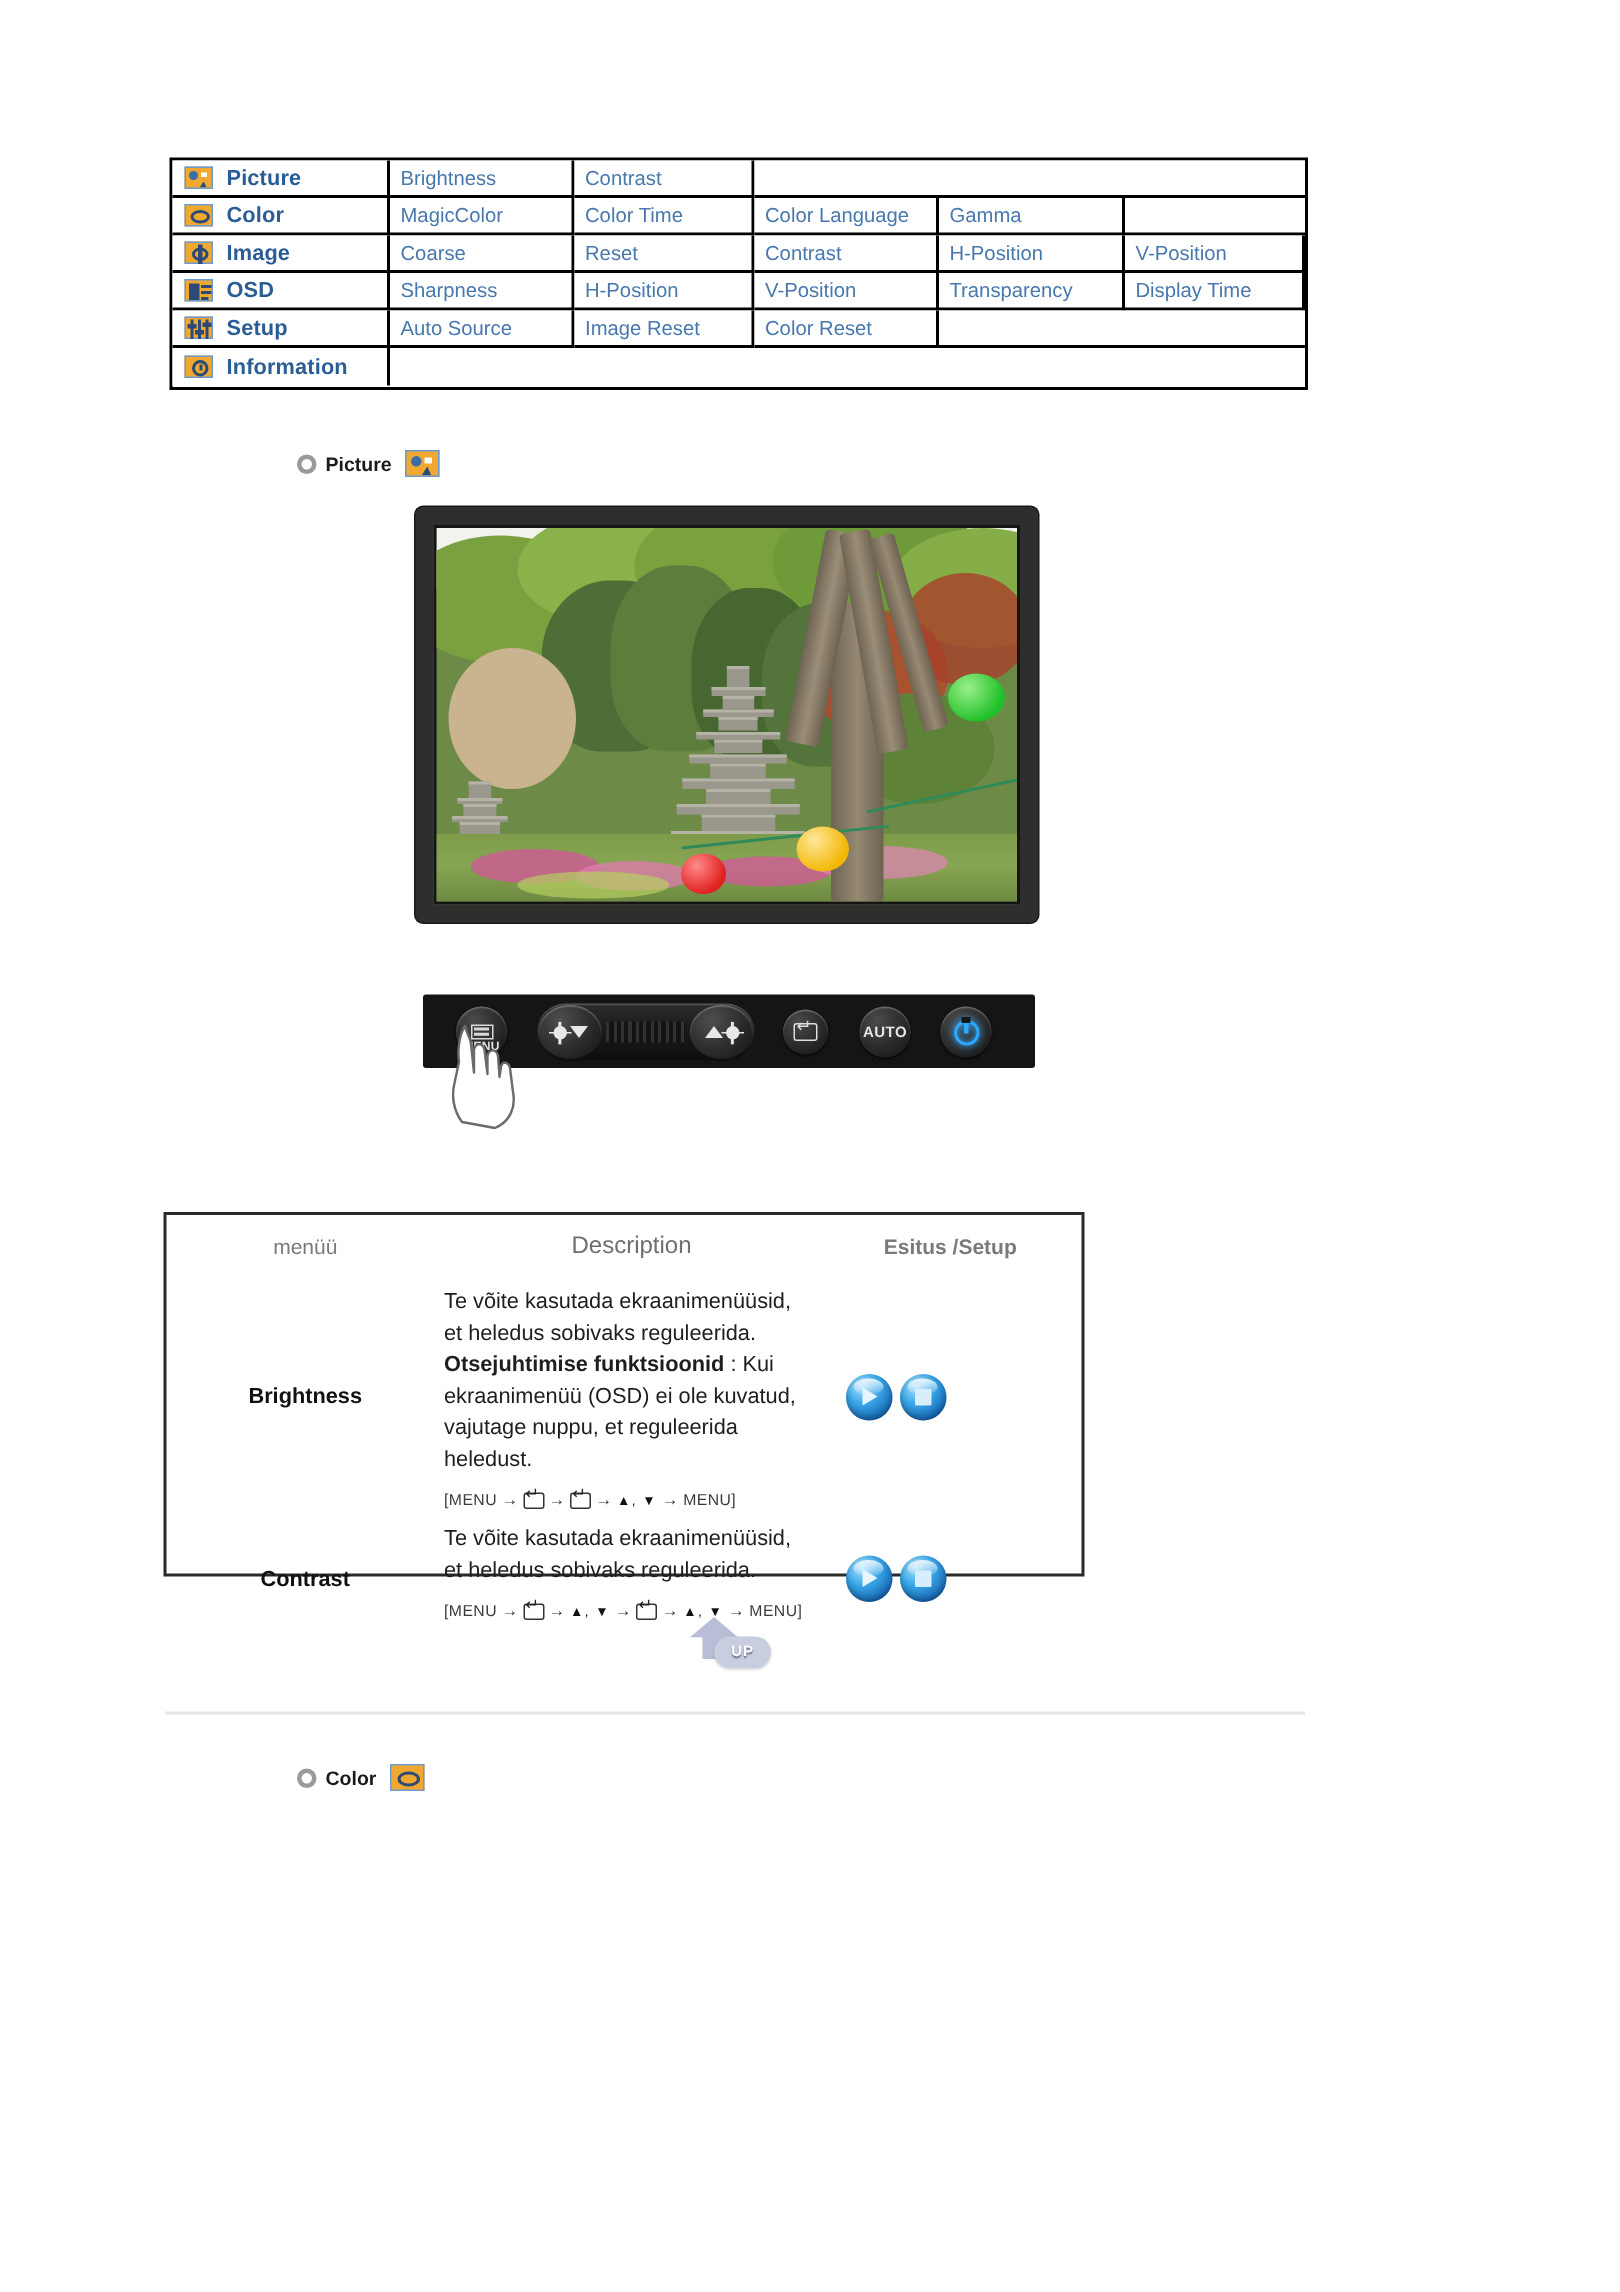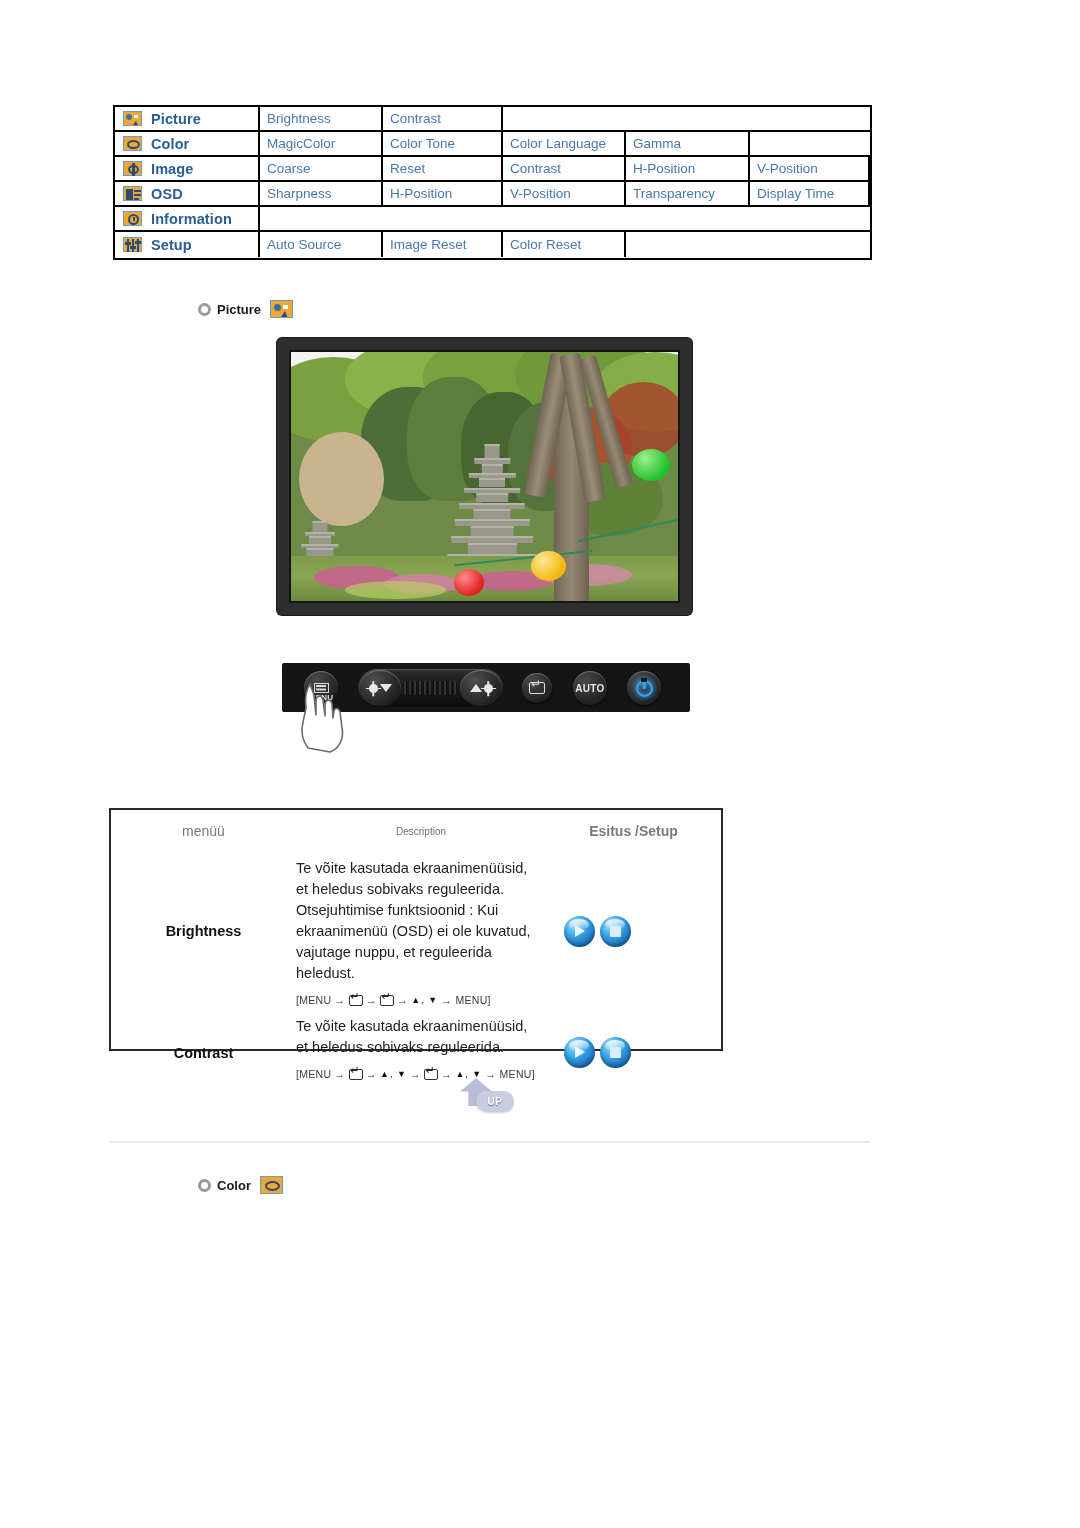--- a/index.html
+++ b/index.html
@@ -258,33 +258,33 @@
     position: absolute;
     left: 109px; top: 808px;
     width: 614px; height: 243px;
     border: 2px solid #2a2a2a;
     background: #fff;
   }
   .dt-head {
     display: flex; height: 42px; align-items: center;
   }
   .dt-h-menu { width: 185px; text-align: center; font-size: 14px; color:#7a7a7a; }
-  .dt-h-desc { flex: 1; text-align: center; font-size: 10px; color:#6f6f6f; }
+  .dt-h-desc { flex: 1; text-align: center; font-size: 16px; color:#6f6f6f; }
   .dt-h-play { width: 175px; text-align: center; font-size: 14px; color:#7a7a7a; font-weight:bold; }
   .dt-row { display: flex; align-items: stretch; }
   .dt-row.r1 { min-height: 116px; }
   .dt-row.r2 { min-height: 85px; }
   .dt-c-menu {
     width: 185px; display:flex; align-items:center; justify-content:center;
     font-size: 14.5px; font-weight: bold; color:#111;
   }
   .dt-c-desc { flex: 1; padding: 6px 8px 4px 0; }
   .dt-c-play { width: 175px; display:flex; align-items:center; justify-content:flex-start; padding-left:18px; gap:5px; }
   .dtxt { font-size: 14.5px; color:#1e1e1e; line-height: 21px; }
-  .dtxt b { font-weight: normal; text-align: right; }
+  .dtxt b { font-weight: bold; text-align: right; }
   .dseq {
     margin-top: 10px;
     font-size: 10.5px; color:#3a3a3a; letter-spacing:.3px;
     display:flex; align-items:center; gap:3px; flex-wrap: wrap;
   }
   .kbox {
     display:inline-block; width:14px; height:11px; border:1.3px solid #333;
     border-radius:2px; position:relative; vertical-align:middle;
   }
   .kbox::before {
@@ -360,21 +360,21 @@
     </div>
 
     <div class="mm-row">
       <div class="mm-cat">
         <span class="mm-icon ic-color">
             <i class="a"></i>
           </span>
         <span class="mm-cat-label">Color</span>
       </div>
       <div class="mm-sub w1">MagicColor</div>
-      <div class="mm-sub w2">Color Tone</div>
+      <div class="mm-sub w2">Color Time</div>
       <div class="mm-sub w3">Color Language</div>
       <div class="mm-sub w4">Gamma</div>
       <div class="mm-fill"></div>
     </div>
 
     <div class="mm-row">
       <div class="mm-cat">
         <span class="mm-icon ic-image">
             <i class="a"></i>
             <i class="b"></i>
@@ -396,48 +396,48 @@
             <i class="c"></i>
             <i class="d"></i>
           </span>
         <span class="mm-cat-label">OSD</span>
       </div>
       <div class="mm-sub w1">Sharpness</div>
       <div class="mm-sub w2">H-Position</div>
       <div class="mm-sub w3">V-Position</div>
       <div class="mm-sub w4">Transparency</div>
       <div class="mm-sub w5">Display Time</div>
-    </div>
-
-    <div class="mm-row">
-      <div class="mm-cat">
-        <span class="mm-icon ic-info">
-            <i class="a"></i>
-            <i class="b"></i>
-          </span>
-        <span class="mm-cat-label">Information</span>
-      </div>
-      <div class="mm-fill"></div>
     </div>
 
     <div class="mm-row">
       <div class="mm-cat">
         <span class="mm-icon ic-setup">
             <i class="a"></i>
             <i class="b"></i>
             <i class="c"></i>
             <i class="d"></i>
             <i class="e"></i>
             <i class="f"></i>
           </span>
         <span class="mm-cat-label">Setup</span>
       </div>
       <div class="mm-sub w1">Auto Source</div>
       <div class="mm-sub w2">Image Reset</div>
       <div class="mm-sub w3">Color Reset</div>
+      <div class="mm-fill"></div>
+    </div>
+
+    <div class="mm-row">
+      <div class="mm-cat">
+        <span class="mm-icon ic-info">
+            <i class="a"></i>
+            <i class="b"></i>
+          </span>
+        <span class="mm-cat-label">Information</span>
+      </div>
       <div class="mm-fill"></div>
     </div>
   </div>
 
   <div class="sec-head" style="left:198px; top:300px;">
     <span class="sec-bullet"></span>
     <span class="sec-title">Picture</span>
     <span class="sec-icon-wrap sec-pic">
         <i class="a"></i>
         <i class="c"></i>

